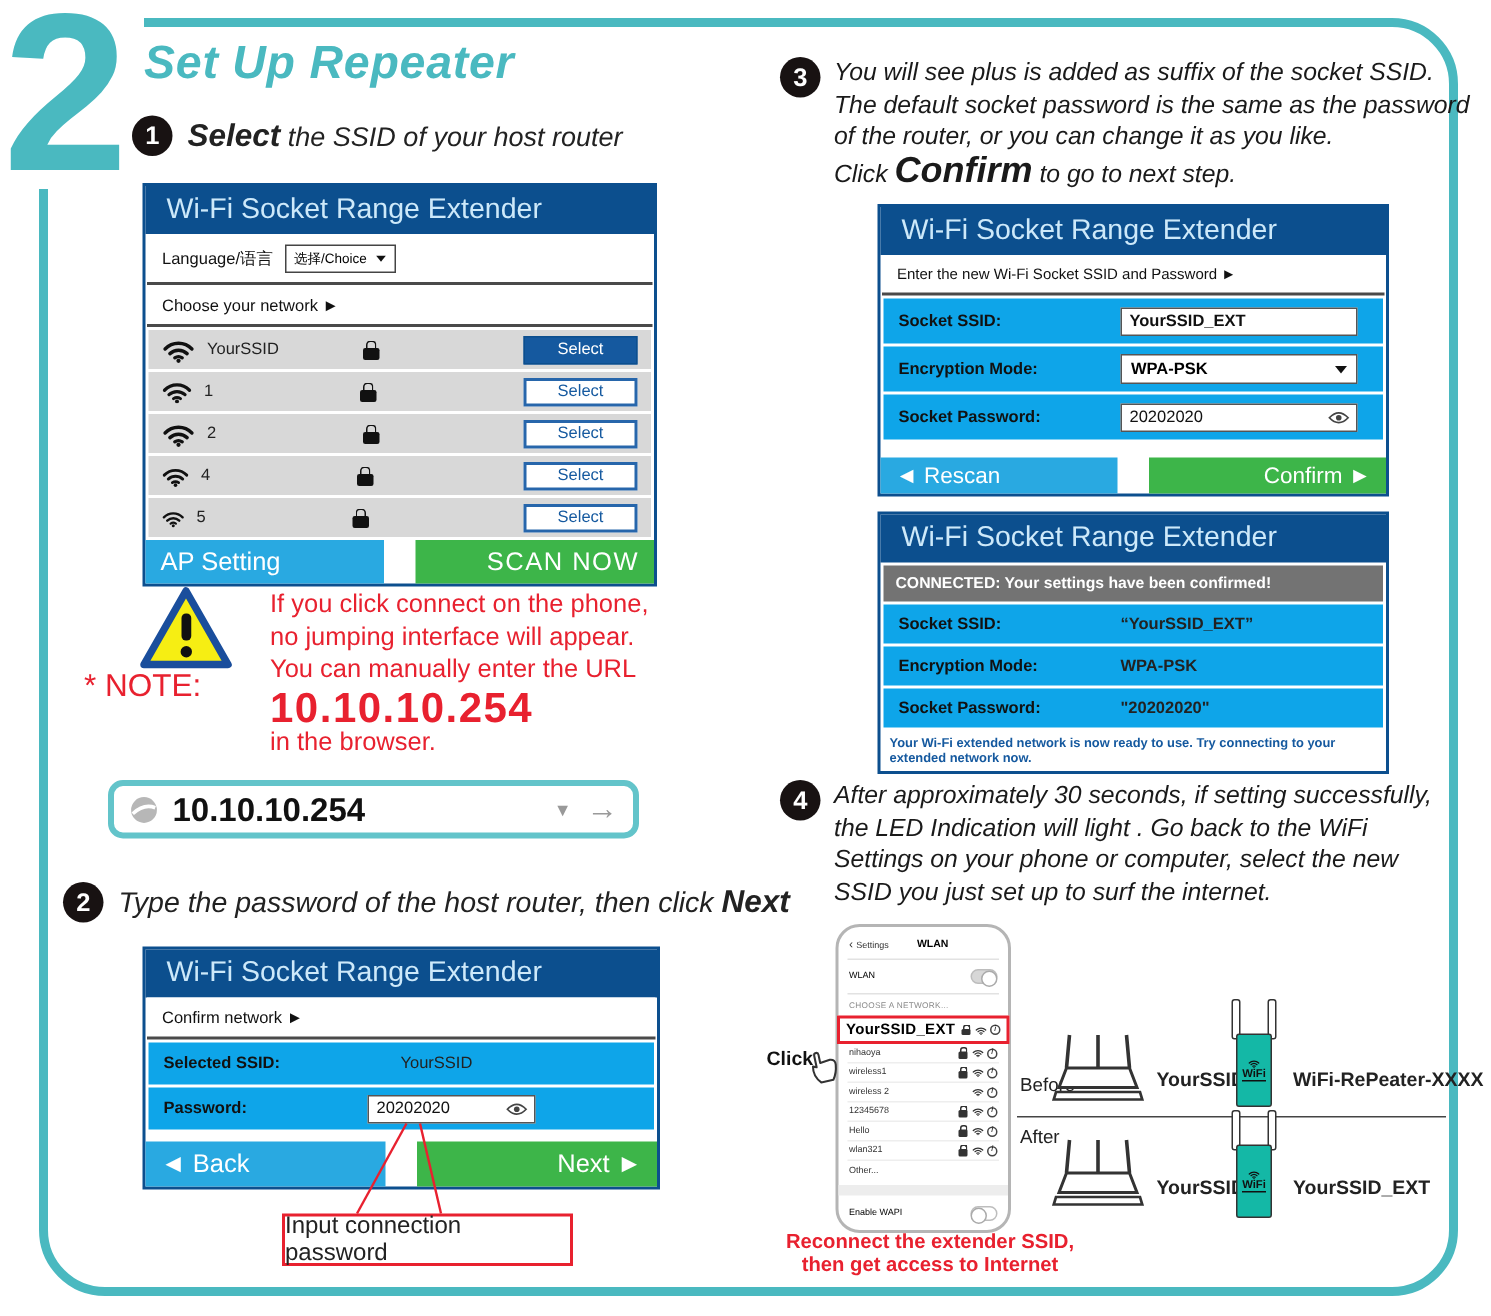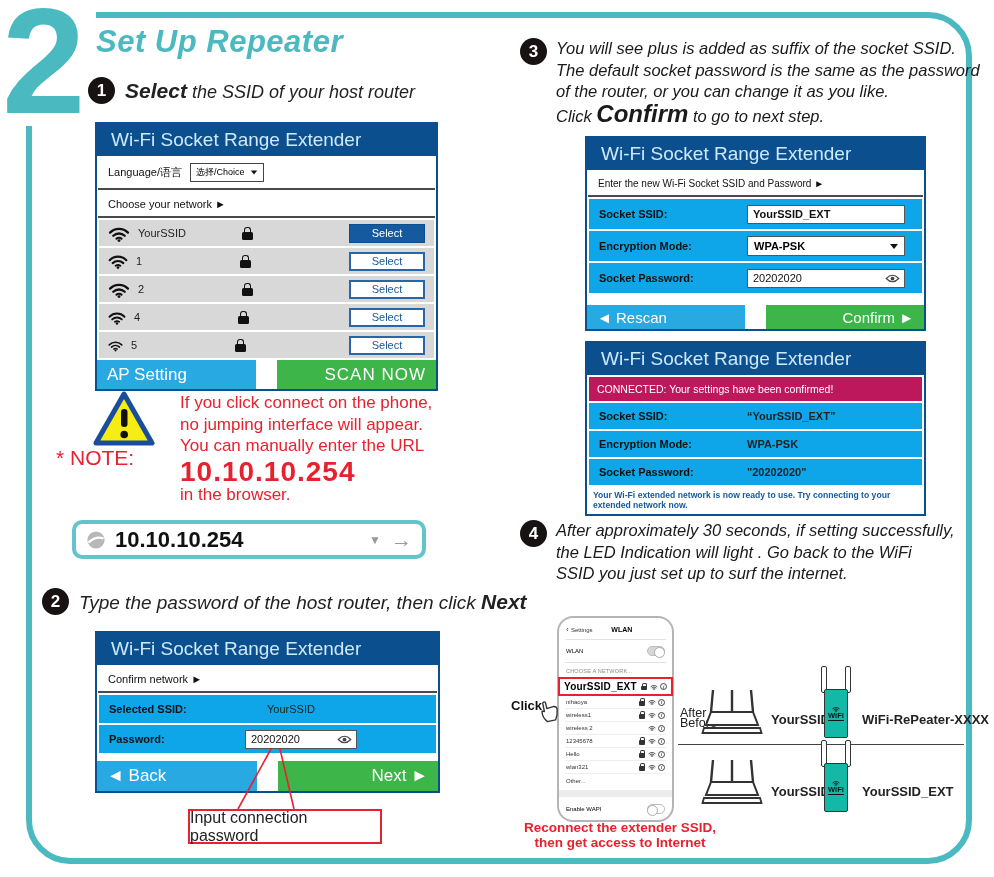--- a/index.html
+++ b/index.html
@@ -72,21 +72,21 @@
   .note-label { position:absolute; color:#e8212f; font-size:21px; }
   .note-lines { position:absolute; color:#e8212f; font-size:17px; line-height:21.5px; }
   .note-url { font-size:28px; font-weight:bold; letter-spacing:1px; margin:4px 0 2px; }
 
   .browser { position:absolute; display:flex; align-items:center; background:#fff;
              border:4px solid #63c4ca; border-radius:10px; padding:0 10px; }
   .browser-url { font-size:22px; font-weight:bold; color:#111; margin-left:9px; }
   .browser-caret { margin-left:auto; color:#999; font-size:12px; }
   .browser-go { color:#9a9a9a; font-size:21px; margin-left:10px; }
 
-  .green-banner { background:#be185d; color:#fff; font-weight:normal; font-size:10.5px;
+  .green-banner { background:#737373; color:#fff; font-weight:bold; font-size:10.5px;
                   margin:2px 2px 0; padding:6px 0 6px 8px; }
   .ready-note { color:#15599f; font-weight:bold; font-size:8.6px; padding:5px 4px 4px 6px; }
 
   .callout { position:absolute; border:2px solid #e8212f; background:#fff; display:flex;
              align-items:center; justify-content:center; font-size:16px; color:#222; }
 
   
   .phone { position:absolute; width:117px; height:206px; background:#fff;
            border:2px solid #b5b5b5; border-radius:16px; padding:5px 6px; font-size:6px; }
   .p-top { display:flex; align-items:center; justify-content:space-between; padding:2px 1px 5px;
@@ -355,20 +355,21 @@
       <span class="val" style="font-weight:bold;">"20202020"</span>
     </div>
     <div class="ready-note">Your Wi-Fi extended network is now ready to use. Try connecting to your extended network now.</div>
   </div>
 
   <div class="step-block" style="left:520px; top:520px;">
     <div class="circ">4</div>
     <div class="step-lines">
       <div>After approximately 30 seconds, if setting successfully,</div>
       <div>the LED Indication will light . Go back to the WiFi</div>
+      <div>Settings on your phone or computer, select the new</div>
       <div>SSID you just set up to surf the internet.</div>
     </div>
   </div>
 
   <div class="phone" style="left:557px; top:616px;">
     <div class="p-top">
       <span class="p-back">Settings</span>
       <span class="p-title">WLAN</span>
       <span style="width:14px;"></span>
     </div>
@@ -475,21 +476,21 @@
       <svg width="10" height="6" color="#111">
           <use href="#wifi-sym"></use>
         </svg>
       <span class="wifi-logo">WiFi</span>
     </span>
   </div>
   <div class="diag-ssid" style="left:862px; top:712px;">WiFi-RePeater-XXXX</div>
 
   <div class="diag-line" style="left:678px; top:744px; width:286px;"></div>
 
-  <div class="diag-label" style="left:680px; top:706px;">After</div>
+  <div class="diag-label" style="left:680px; top:751px;">After</div>
   <svg class="router" style="left:700px; top:757px;" width="64" height="50">
       <use href="#router-sym"></use>
     </svg>
   <div class="diag-ssid" style="left:771px; top:784px;">YourSSID</div>
   <div class="repeater" style="left:818px; top:740px;">
     <span class="ant ant-l"></span>
       <span class="ant ant-r"></span>
     <span class="rep-body">
       <svg width="10" height="6" color="#111">
           <use href="#wifi-sym"></use>

